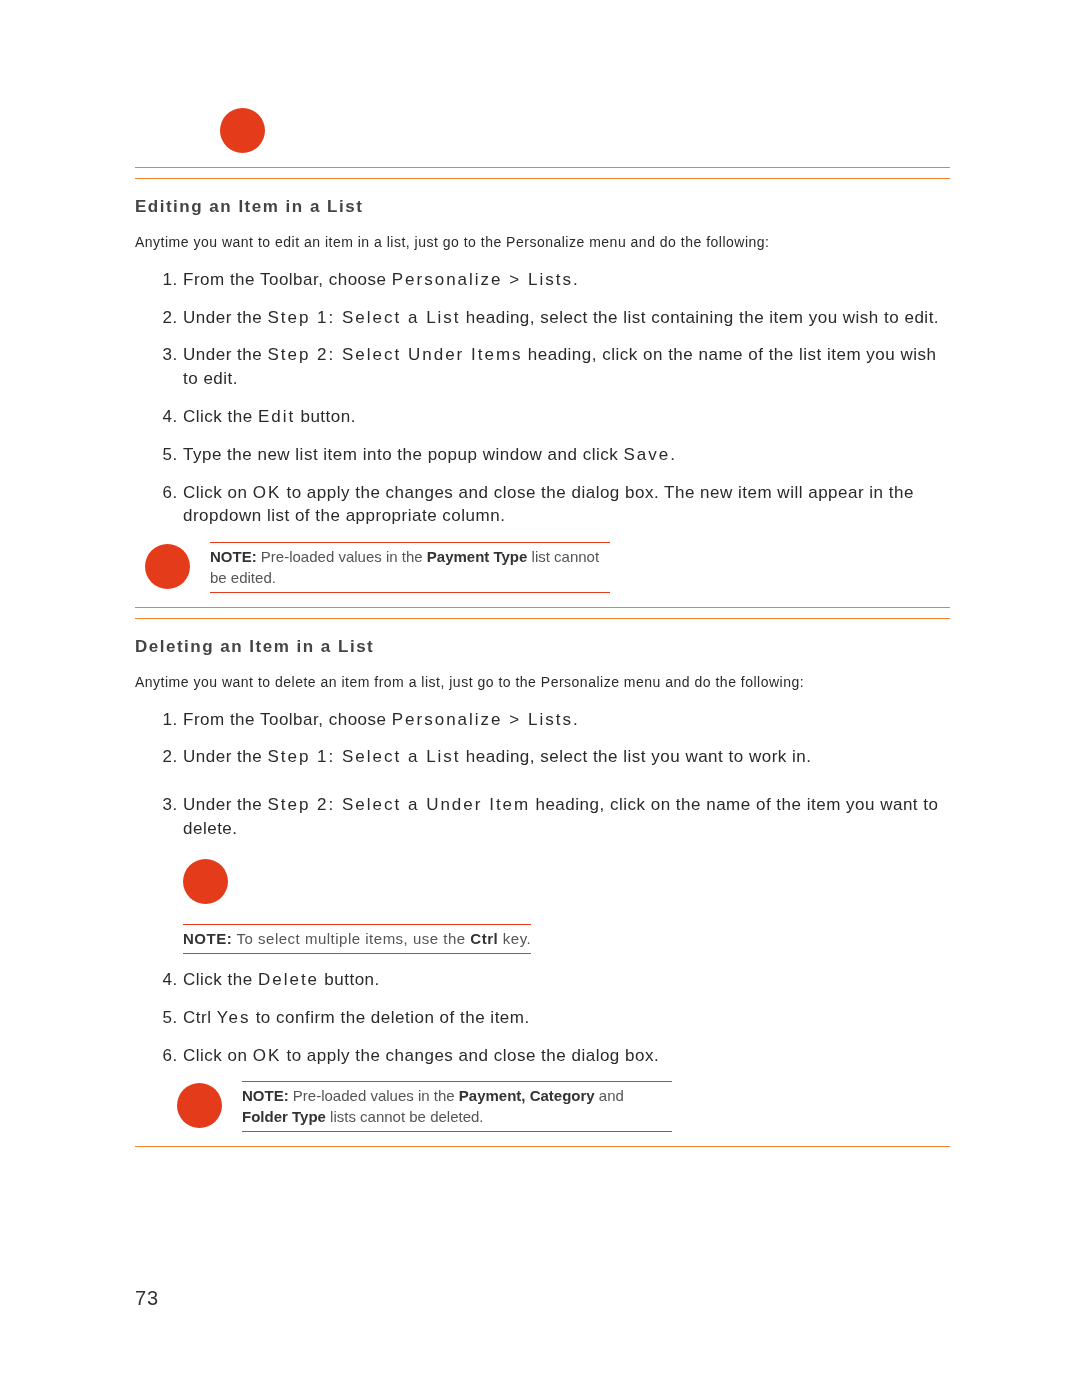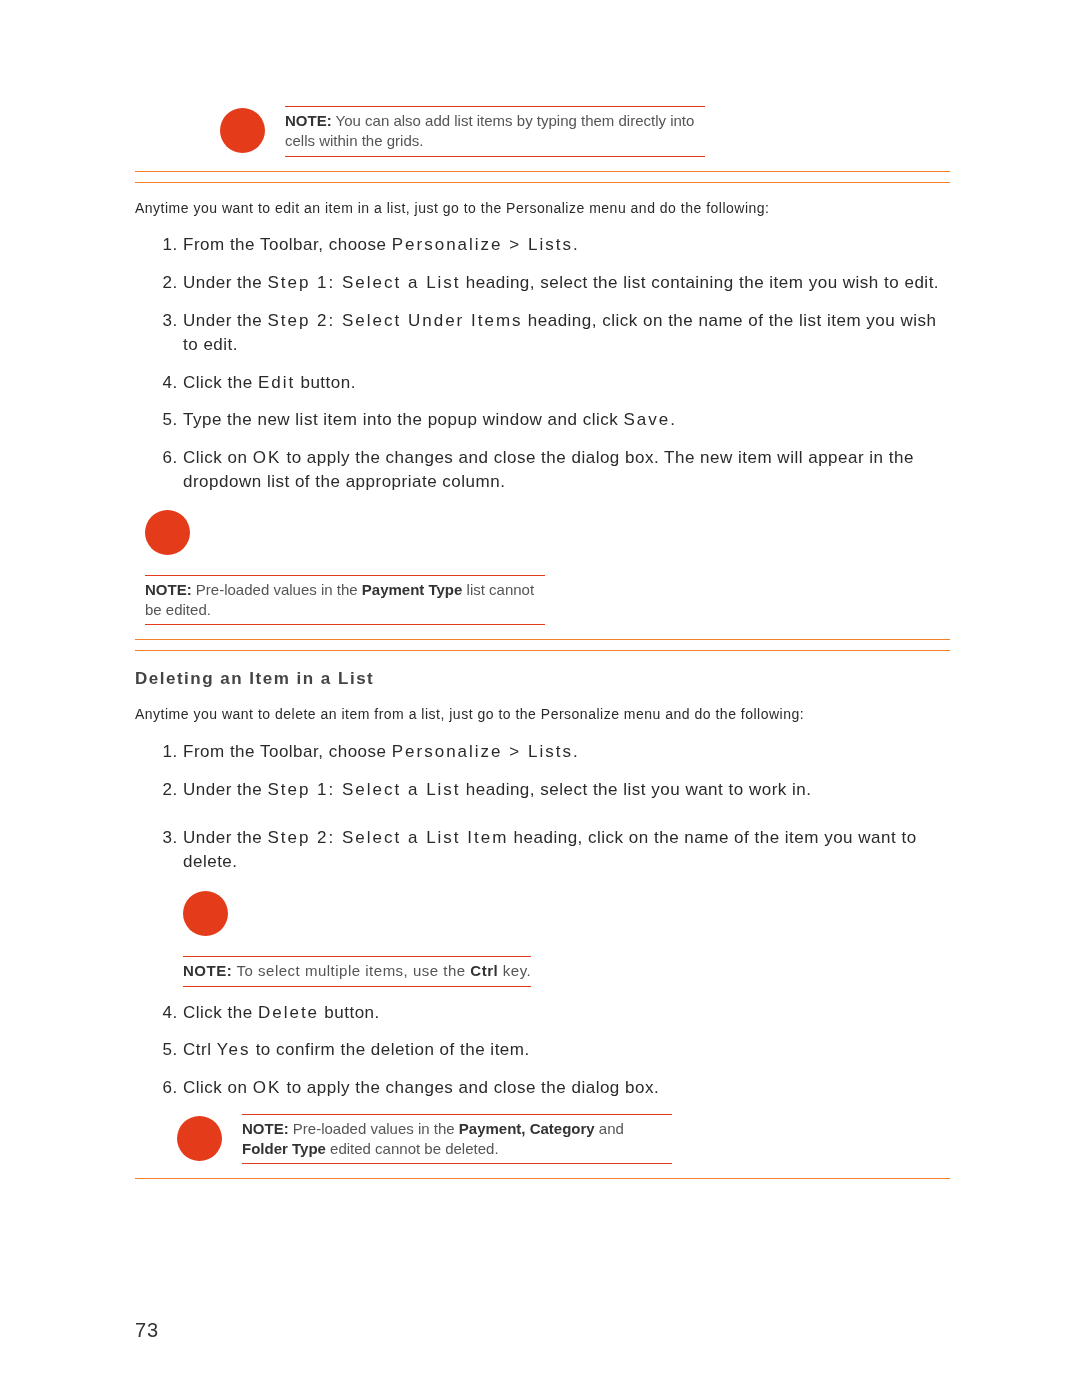--- a/index.html
+++ b/index.html
@@ -56,28 +56,26 @@
   .note-wrap-med{max-width:400px;}
   .note-wrap-wide{max-width:430px;}
 </style>
 </head>
 <body>
 
 <div class="page">
 
   <div class="note-box indent" style="margin-left:85px;">
     <div class="red-dot"></div>
-    <div class="note-text note-wrap-narrow">
-      <span class="nb">NOTE:</span><span> You can also add list items by typing them directly into cells within the grids.</span>
-    </div>
   </div>
 
   <div class="divider"></div>
   <div class="divider tight"></div>
 
+  <h2 class="section-h">Editing an Item in a List</h2>
 
   <p class="body-p">Anytime you want to edit an item in a list, just go to the Personalize menu and do the following:</p>
 
   <ol class="steps">
     <li>
       <span>From the Toolbar, choose </span><span class="emph">Personalize &gt; Lists</span><span>.</span>
     </li>
     <li>
       <span>Under the </span><span class="emph">Step 1: Select a List</span><span> heading, select the list containing the item you wish to edit.</span>
     </li>
@@ -88,21 +86,21 @@
       <span>Click the </span><span class="emph">Edit</span><span> button.</span>
     </li>
     <li>
       <span>Type the new list item into the popup window and click </span><span class="emph">Save</span><span>.</span>
     </li>
     <li>
       <span>Click on </span><span class="emph">OK</span><span> to apply the changes and close the dialog box. The new item will appear in the dropdown list of the appropriate column.</span>
     </li>
   </ol>
 
-  <div class="note-box" style="margin-left:10px;flex-direction:column;">
+  <div class="note-box" style="margin-left:10px;">
     <div class="red-dot"></div>
     <div class="note-text note-wrap-med">
       <span class="nb">NOTE:</span><span> Pre-loaded values in the </span><span class="b">Payment Type</span><span> list cannot be edited.</span>
     </div>
   </div>
 
   <div class="divider"></div>
   <div class="divider tight"></div>
 
   <h2 class="section-h">Deleting an Item in a List</h2>
@@ -110,21 +108,21 @@
   <p class="body-p">Anytime you want to delete an item from a list, just go to the Personalize menu and do the following:</p>
 
   <ol class="steps">
     <li>
       <span>From the Toolbar, choose </span><span class="emph">Personalize &gt; Lists</span><span>.</span>
     </li>
     <li style="margin-bottom:24px;">
       <span>Under the </span><span class="emph">Step 1: Select a List</span><span> heading, select the list you want to work in.</span>
     </li>
     <li>
-      <span>Under the </span><span class="emph">Step 2: Select a List Item</span><span> heading, click on the name of the item you want to delete.</span>
+      <span>Under the </span><span class="emph">Step 2: Select a Under Item</span><span> heading, click on the name of the item you want to delete.</span>
 
       <div class="note-box" style="margin-top:16px;flex-direction:column;">
         <div class="red-dot"></div>
         <div class="note-text note-wrap-med">
           <span class="nb">NOTE:</span><span> To select multiple items, use the </span><span class="b">Ctrl</span><span> key.</span>
         </div>
       </div>
     </li>
     <li>
       <span>Click the </span><span class="emph">Delete</span><span> button.</span>
@@ -133,21 +131,21 @@
       <span>Ctrl </span><span class="emph">Yes</span><span> to confirm the deletion of the item.</span>
     </li>
     <li>
       <span>Click on </span><span class="emph">OK</span><span> to apply the changes and close the dialog box.</span>
     </li>
   </ol>
 
   <div class="note-box indent">
     <div class="red-dot"></div>
     <div class="note-text note-wrap-wide">
-      <span class="nb">NOTE:</span><span> Pre-loaded values in the </span><span class="b">Payment, Category</span><span> and </span><span class="b">Folder Type</span><span> edited cannot be deleted.</span>
+      <span class="nb">NOTE:</span><span> Pre-loaded values in the </span><span class="b">Payment, Category</span><span> and </span><span class="b">Folder Type</span><span> lists cannot be deleted.</span>
     </div>
   </div>
 
   <div class="divider"></div>
 
   <div class="pagenum">73</div>
 
 </div>
 
 </body></html>

